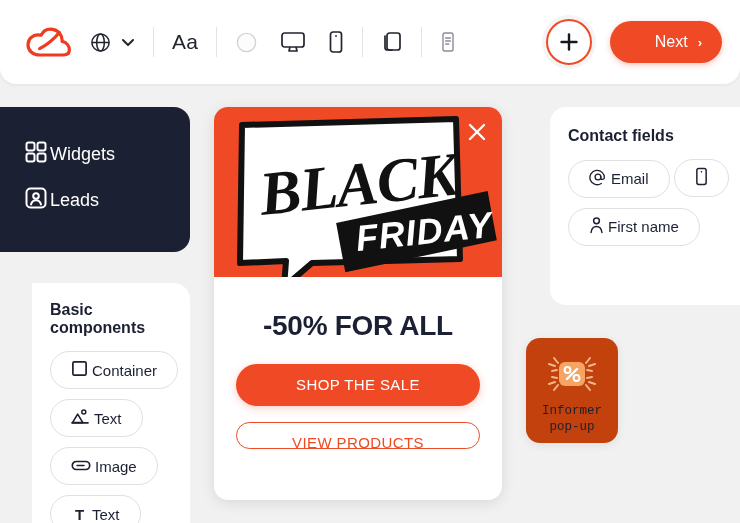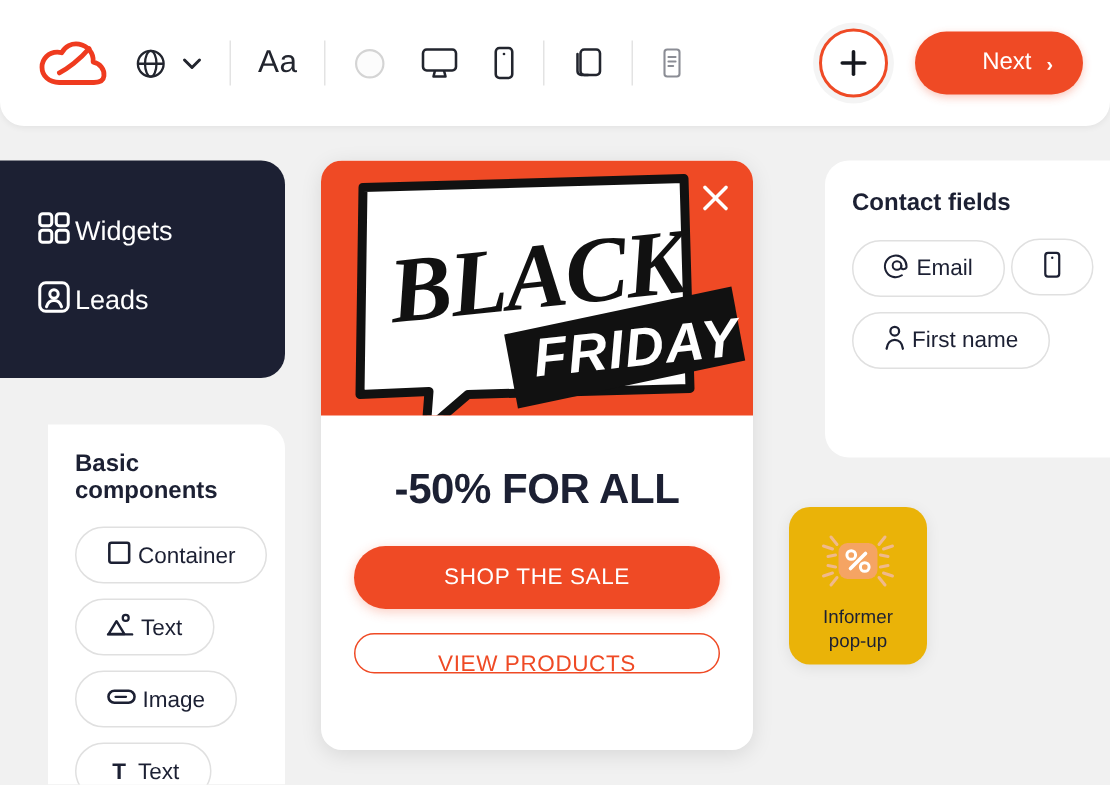--- a/index.html
+++ b/index.html
@@ -116,24 +116,24 @@
   .contact-panel {
     position:absolute; left:550px; top:107px;
     width: 218px; height: 198px;
     background:#fff; border-top-left-radius:16px; border-bottom-left-radius:16px;
     padding: 20px 0 0 18px;
   }
 
   
   .wt-card {
     position:absolute; top:338px; width:92px; height:105px;
-    background:#eab308; border-radius:14px;
+    background:#c2410c; border-radius:14px;
     box-shadow: 0 2px 10px rgba(0,0,0,0.08);
     display:flex; flex-direction:column; align-items:center;
-    padding-top:14px; cursor:pointer;
+    padding-top:14px; cursor:pointer;font-family:Liberation Mono, monospace;
   }
   .wt-a { left: 526px; }
   .wt-b { left: 644px; }
   .wt-label { font-size:12.5px; color:#1c2033; text-align:center; line-height:1.25; margin-top:8px; }
   .wt-art { width:54px; height:44px; position:relative; }
 </style>
 </head>
 <body>
 
 <div class="app">

